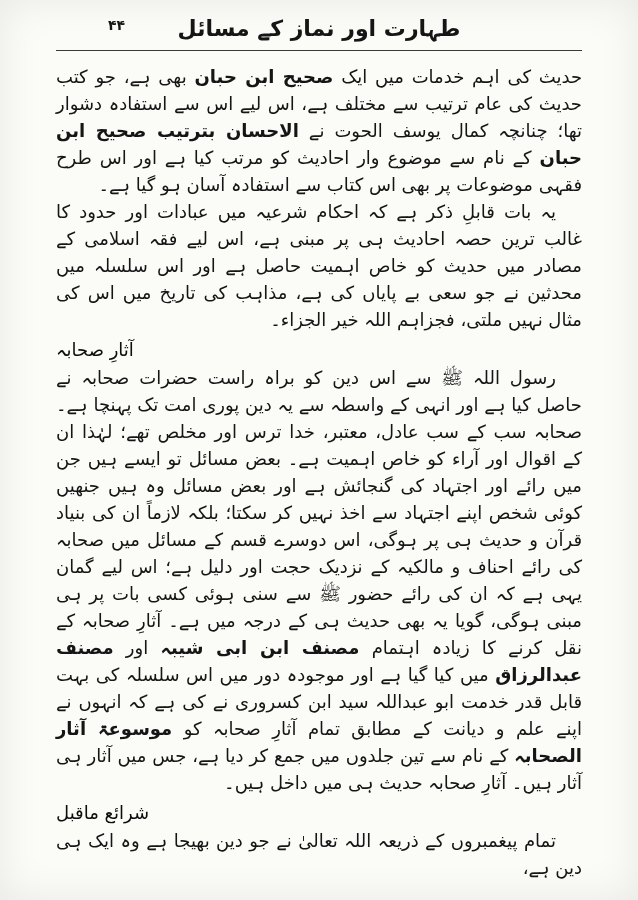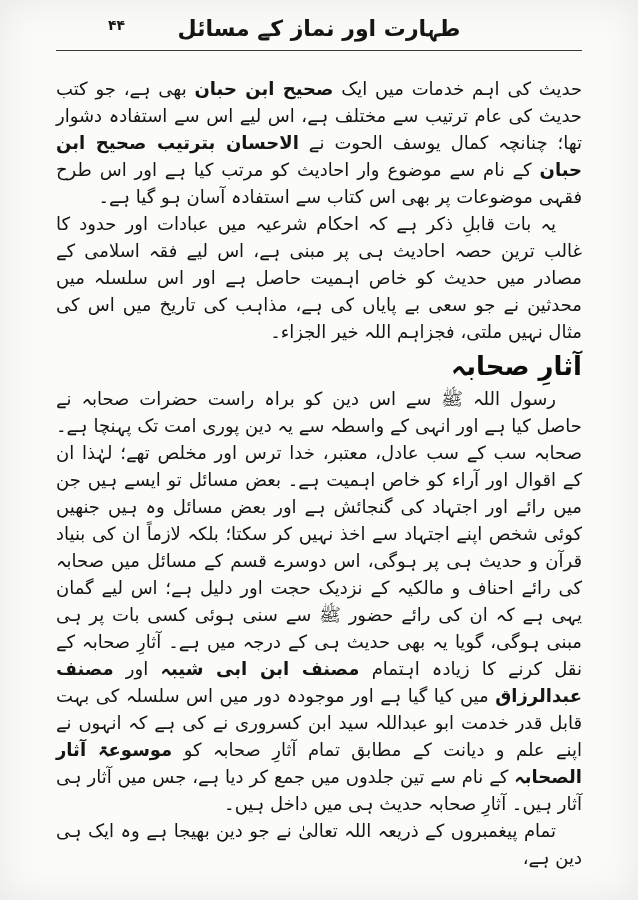--- a/index.html
+++ b/index.html
@@ -13,21 +13,21 @@
     box-shadow:inset 0 0 40px rgba(0,0,0,0.08);
     overflow:hidden;
     font-family:"DejaVu Sans","Liberation Sans",sans-serif;
     color:#151515;
     direction:rtl;
   }
   .header{
     position:relative;
     border-bottom:1.6px solid #3a3a3a;
     padding-bottom:8px;
-    margin-bottom:24px;
+    margin-bottom:12px;
     min-height:26px;
   }
   .page-title{
     text-align:center;
     font-size:22px;
     font-weight:bold;
   }
   .page-number{
     position:absolute;
     left:52px;
@@ -36,23 +36,23 @@
     font-weight:bold;
   }
   .para{
     font-size:18px;
     line-height:27px;
     text-align:justify;
     margin:0;
   }
   .para.indent{ text-indent:26px; }
   .section-heading{
-    font-size:26px;
-    font-weight:bold;
-    text-align:right;           
+    font-size:18px;
+    font-weight:normal;
+    text-align:left;           
     direction:rtl;
     margin:6px 0 4px 0;
     letter-spacing:0.5px;
     color:#0d0d0d;
   }
 </style>
 </head>
 <body>
 
 <div class="page">
@@ -63,16 +63,17 @@
   </div>
 
   <p class="para"><span>حدیث کی اہم خدمات میں ایک </span><span style="font-weight: bold;">صحیح ابن حبان</span><span> بھی ہے، جو کتب حدیث کی عام ترتیب سے مختلف ہے، اس لیے اس سے استفادہ دشوار تھا؛ چنانچہ کمال یوسف الحوت نے </span><span style="font-weight: bold;">الاحسان بترتیب صحیح ابن حبان</span><span> کے نام سے موضوع وار احادیث کو مرتب کیا ہے اور اس طرح فقہی موضوعات پر بھی اس کتاب سے استفادہ آسان ہو گیا ہے۔</span></p>
 
   <p class="para indent">یہ بات قابلِ ذکر ہے کہ احکام شرعیہ میں عبادات اور حدود کا غالب ترین حصہ احادیث ہی پر مبنی ہے، اس لیے فقہ اسلامی کے مصادر میں حدیث کو خاص اہمیت حاصل ہے اور اس سلسلہ میں محدثین نے جو سعی بے پایاں کی ہے، مذاہب کی تاریخ میں اس کی مثال نہیں ملتی، فجزاہم اللہ خیر الجزاء۔</p>
 
   <h2 class="section-heading">آثارِ صحابہ</h2>
 
   <p class="para indent"><span>رسول اللہ ﷺ سے اس دین کو براہ راست حضرات صحابہ نے حاصل کیا ہے اور انہی کے واسطہ سے یہ دین پوری امت تک پہنچا ہے۔ صحابہ سب کے سب عادل، معتبر، خدا ترس اور مخلص تھے؛ لہٰذا ان کے اقوال اور آراء کو خاص اہمیت ہے۔ بعض مسائل تو ایسے ہیں جن میں رائے اور اجتہاد کی گنجائش ہے اور بعض مسائل وہ ہیں جنھیں کوئی شخص اپنے اجتہاد سے اخذ نہیں کر سکتا؛ بلکہ لازماً ان کی بنیاد قرآن و حدیث ہی پر ہوگی، اس دوسرے قسم کے مسائل میں صحابہ کی رائے احناف و مالکیہ کے نزدیک حجت اور دلیل ہے؛ اس لیے گمان یہی ہے کہ ان کی رائے حضور ﷺ سے سنی ہوئی کسی بات پر ہی مبنی ہوگی، گویا یہ بھی حدیث ہی کے درجہ میں ہے۔ آثارِ صحابہ کے نقل کرنے کا زیادہ اہتمام </span><span style="font-weight: bold;">مصنف ابن ابی شیبہ</span><span> اور </span><span style="font-weight: bold;">مصنف عبدالرزاق</span><span> میں کیا گیا ہے اور موجودہ دور میں اس سلسلہ کی بہت قابل قدر خدمت ابو عبداللہ سید ابن کسروری نے کی ہے کہ انہوں نے اپنے علم و دیانت کے مطابق تمام آثارِ صحابہ کو </span><span style="font-weight: bold;">موسوعۃ آثار الصحابہ</span><span> کے نام سے تین جلدوں میں جمع کر دیا ہے، جس میں آثار ہی آثار ہیں۔ آثارِ صحابہ حدیث ہی میں داخل ہیں۔</span></p>
 
+  <h2 class="section-heading">شرائع ماقبل</h2>
 
   <p class="para indent">تمام پیغمبروں کے ذریعہ اللہ تعالیٰ نے جو دین بھیجا ہے وہ ایک ہی دین ہے،</p>
 
 </div>
 
 </body></html>

